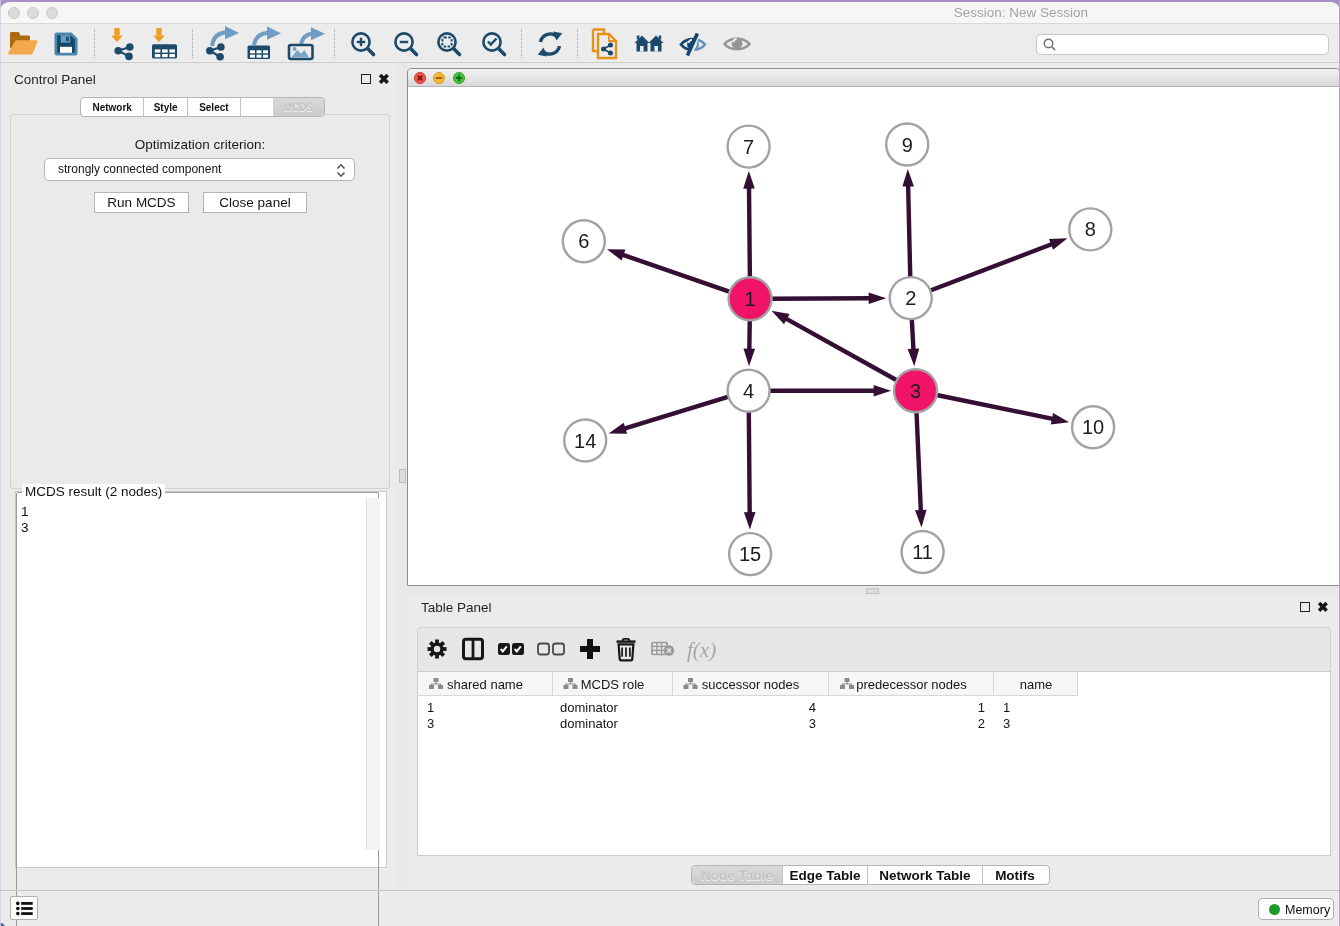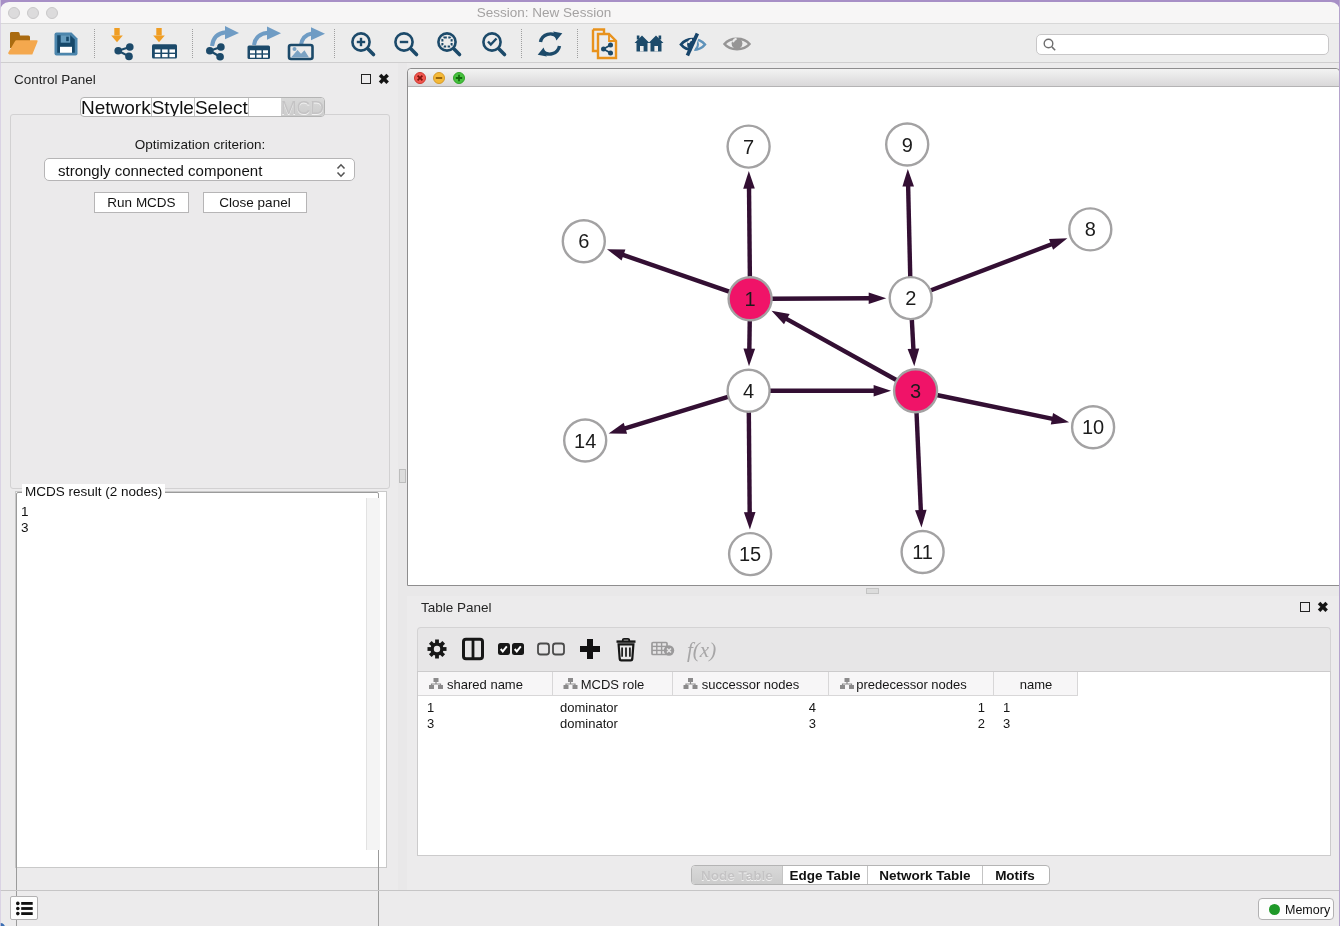--- a/index.html
+++ b/index.html
@@ -3,36 +3,36 @@
 <meta charset="utf-8">
 <style>
 html,body{margin:0;padding:0;}
 body{width:1340px;height:926px;position:relative;overflow:hidden;background:#ecebec;
  font-family:"Liberation Sans",sans-serif;-webkit-font-smoothing:antialiased;}
 .abs{position:absolute;}
 
 #purple{left:0;top:0;width:1340px;height:14px;background:#a78fc6;}
 #titlebar{left:0;top:2px;width:1340px;height:21px;background:#f7f6f6;border-radius:9px 9px 0 0;}
 .tl{width:12px;height:12px;border-radius:50%;top:7px;background:#dcdbdc;border:1px solid #c9c8c9;box-sizing:border-box;}
-#wtitle{top:5px;left:0;width:1088px;text-align:center;color:#a4a2a2;font-size:13.5px;}
+#wtitle{top:5px;left:0;width:1088px;text-align:right;color:#a4a2a2;font-size:13.5px;}
 #toolbar{left:0;top:23px;width:1340px;height:40px;background:#ececec;border-top:1px solid #d8d8d8;border-bottom:1px solid #cfcecf;box-sizing:border-box;}
 .tsep{top:29px;width:1px;height:29px;border-left:1px dotted #9f9f9f;}
 #search{left:1036px;top:34px;width:293px;height:21px;background:#fff;border:1px solid #c8c7c8;border-radius:5px;box-sizing:border-box;}
 
 #cp-title{left:14px;top:72px;font-size:13.5px;color:#252525;}
 .float-ic{width:10px;height:10px;border:1.6px solid #222;box-sizing:border-box;background:transparent;}
 .xg{font-size:14px;color:#141414;font-weight:bold;}
 #tabstrip{left:80px;top:97px;width:245px;height:20px;background:#fff;border:1px solid #b4b4b4;border-radius:4px;display:flex;box-sizing:border-box;overflow:hidden;}
-#tabstrip .tab{font-size:19px;font-weight:normal;color:#111;text-align:center;line-height:19px;border-right:1px solid #c4c4c4;box-sizing:border-box;}
+#tabstrip .tab{font-size:10px;font-weight:bold;color:#111;text-align:center;line-height:19px;border-right:1px solid #c4c4c4;box-sizing:border-box;}
 #tabstrip .tab:last-child{border-right:none;margin-left:32px;}
 .tabsel{background:linear-gradient(#d9d9d9,#cccccc);color:#c4c3c4 !important;text-shadow:0 1px 0 #f2f2f2;}
 #cp-box{left:10px;top:114px;width:380px;height:375px;background:#ebeaeb;border:1px solid #d2d1d2;border-radius:3px;box-sizing:border-box;}
 #opt-label{left:10px;top:137px;width:380px;text-align:center;font-size:13.5px;color:#171717;}
 #dropdown{left:44px;top:158px;width:311px;height:23px;background:#fff;border:1px solid #b6b5b6;border-radius:5px;box-sizing:border-box;}
-#dropdown span{position:absolute;left:13px;top:3px;font-size:15px;color:#131313;}
+#dropdown span{position:absolute;left:13px;top:3px;font-size:12px;color:#131313;}
 .btn{background:#fff;border:1px solid #b6b5b6;border-radius:0;box-sizing:border-box;text-align:center;font-size:13.5px;color:#131313;}
 #mcds-white{left:15px;top:491px;width:372px;height:377px;background:#fff;border:1px solid #c9c9c9;box-sizing:border-box;}
 #mcds-fs{left:4px;top:8px;width:363px;height:472px;border:1px solid #9b9b9b;border-radius:2px;box-sizing:border-box;}
 #mcds-legend{position:absolute;left:6px;top:-8px;background:#fff;padding:0 3px;font-size:13.5px;color:#111;}
 #mcds-sb{position:absolute;right:6px;top:6px;width:13px;height:352px;background:#f4f4f4;border-left:1px solid #e2e2e2;}
 
 #netwin{left:407px;top:68px;width:933px;height:518px;border:1px solid #8e8d8e;border-radius:4px 4px 0 0;box-sizing:border-box;background:#fff;}
 #nettitle{position:absolute;left:0;top:0;width:100%;height:18px;background:linear-gradient(#f3f3f3,#d9d8d9);border-bottom:1px solid #b4b3b4;border-radius:4px 4px 0 0;box-sizing:border-box;}
 .mac{position:absolute;top:3px;width:12px;height:12px;border-radius:50%;box-sizing:border-box;}
 #nettitle .t{position:absolute;left:0;top:2px;width:100%;text-align:center;font-size:13px;color:#1d1d1d;font-weight:bold;}

